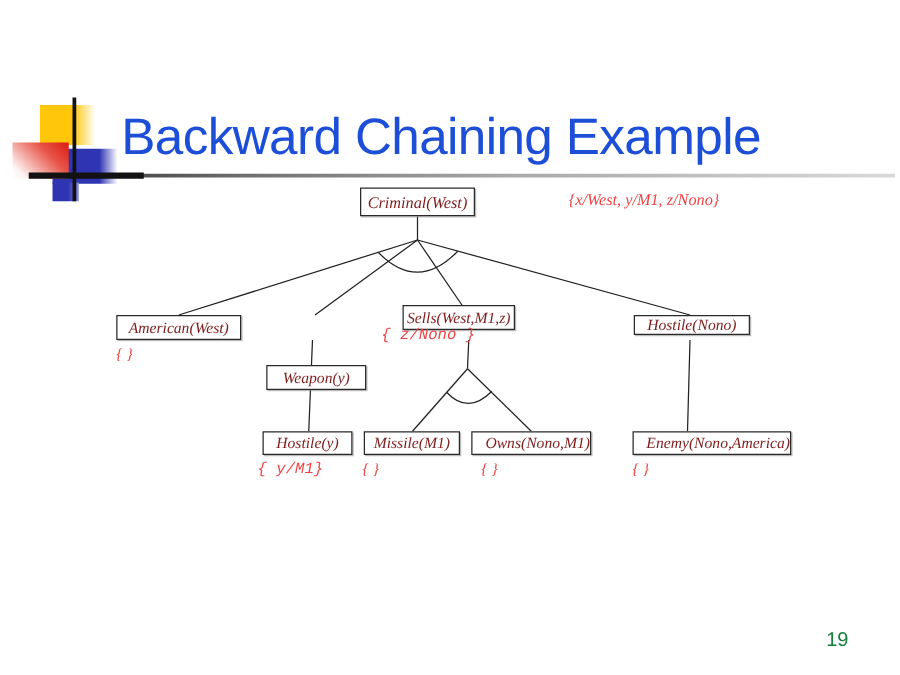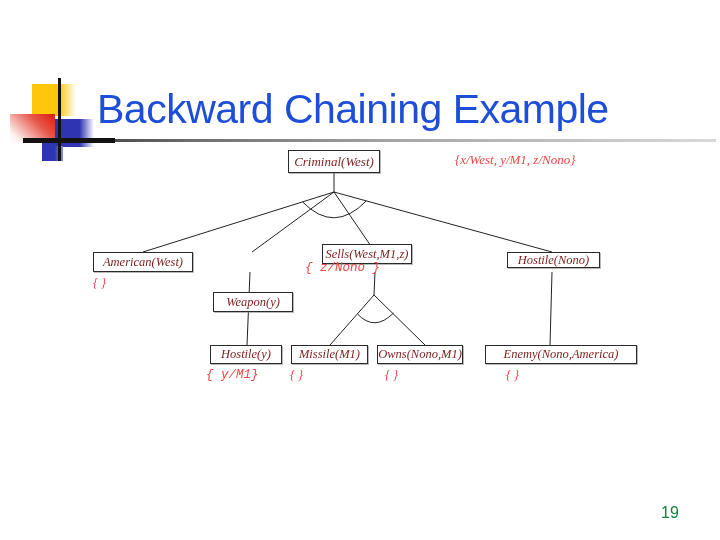--- a/index.html
+++ b/index.html
@@ -52,22 +52,22 @@
   .annot { font-size:13px; }
 
   
   .n-root     { left:288px; top:150px; width:92px;  height:23px; font-size:13px; }
   .n-american { left:93px;  top:252px; width:100px; height:20px; }
   .n-weapon   { left:213px; top:252px; width:80px;  height:20px;margin-top:40px; }
   .n-sells    { left:322px; top:244px; width:90px; height:20px; }
   .n-hostile  { left:507px; top:252px; width:93px;  height:16px; }
   .n-missy    { left:210px; top:345px; width:72px;  height:19px; }
   .n-missm1   { left:291px; top:345px; width:77px;  height:19px; }
-  .n-owns     { left:377px; top:345px; width:86px;  height:19px; }
-  .n-enemy    { left:485px; top:345px; width:152px; height:19px; }
+  .n-owns     { left:377px; top:345px; width:96px;  height:19px;justify-content:flex-end; }
+  .n-enemy    { left:506px; top:345px; width:127px; height:19px;justify-content:flex-end; }
 
   .s-root     { left:455px; top:152px; }
   .s-american { left:93px;  top:276px; width:100px; }
   .s-sells    { left:305px; top:261px; width:70px;font-family:Liberation Mono, monospace; }
   .s-missy    { left:206px; top:368px; width:80px;font-family:Liberation Mono, monospace; }
   .s-missm1   { left:290px; top:368px; width:80px; }
   .s-owns     { left:385px; top:368px; width:80px; }
   .s-enemy    { left:506px; top:368px; width:80px; }
 
   

